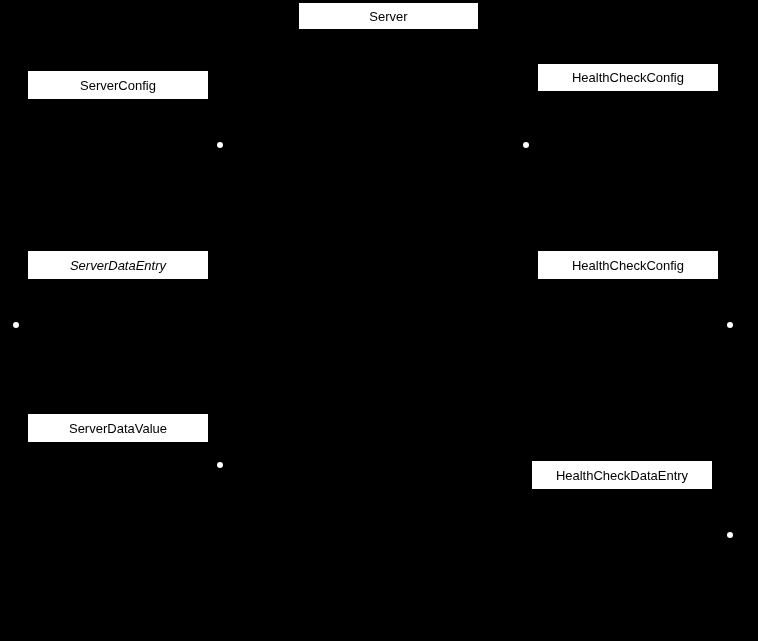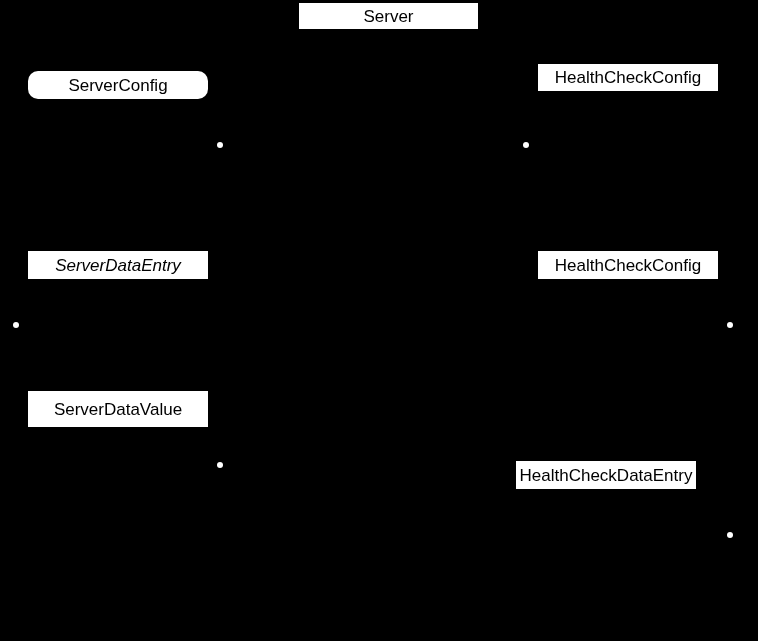--- a/index.html
+++ b/index.html
@@ -19,35 +19,35 @@
     position: relative;
     width: 758px;
     height: 641px;
     background: var(--background);
   }
   .node {
     position: absolute;
     background: var(--node-fill);
     color: var(--node-text);
     font-family: "Liberation Sans", sans-serif;
-    font-size: 17px;
+    font-size: 13px;
     line-height: 1;
     display: flex;
     align-items: center;
     justify-content: center;
     text-align: center;
     white-space: nowrap;
   }
   #node-server                  { left: 299px; top: 3px;   width: 179px; height: 26px; }
-  #node-server-config           { left: 28px;  top: 71px;  width: 180px; height: 28px; border-radius: 10px; }
+  #node-server-config           { left: 28px;  top: 71px;  width: 180px; height: 28px; }
   #node-health-check-config     { left: 538px; top: 64px;  width: 180px; height: 27px; }
   #node-server-data-entry       { left: 28px;  top: 251px; width: 180px; height: 28px; font-style: italic; }
   #node-health-check-params     { left: 538px; top: 251px; width: 180px; height: 28px; }
-  #node-server-data-value       { left: 28px;  top: 391px; width: 180px; height: 36px; text-align: right; }
-  #node-health-check-data-entry { left: 516px; top: 461px; width: 180px; height: 28px; }
+  #node-server-data-value       { left: 28px;  top: 414px; width: 180px; height: 28px; text-align: right; }
+  #node-health-check-data-entry { left: 532px; top: 461px; width: 180px; height: 28px; }
 
   .dot {
     position: absolute;
     width: 6px;
     height: 6px;
     border-radius: 50%;
     background: var(--dot);
   }
   #dot-1 { left: 217px; top: 142px; }
   #dot-2 { left: 523px; top: 142px; }

